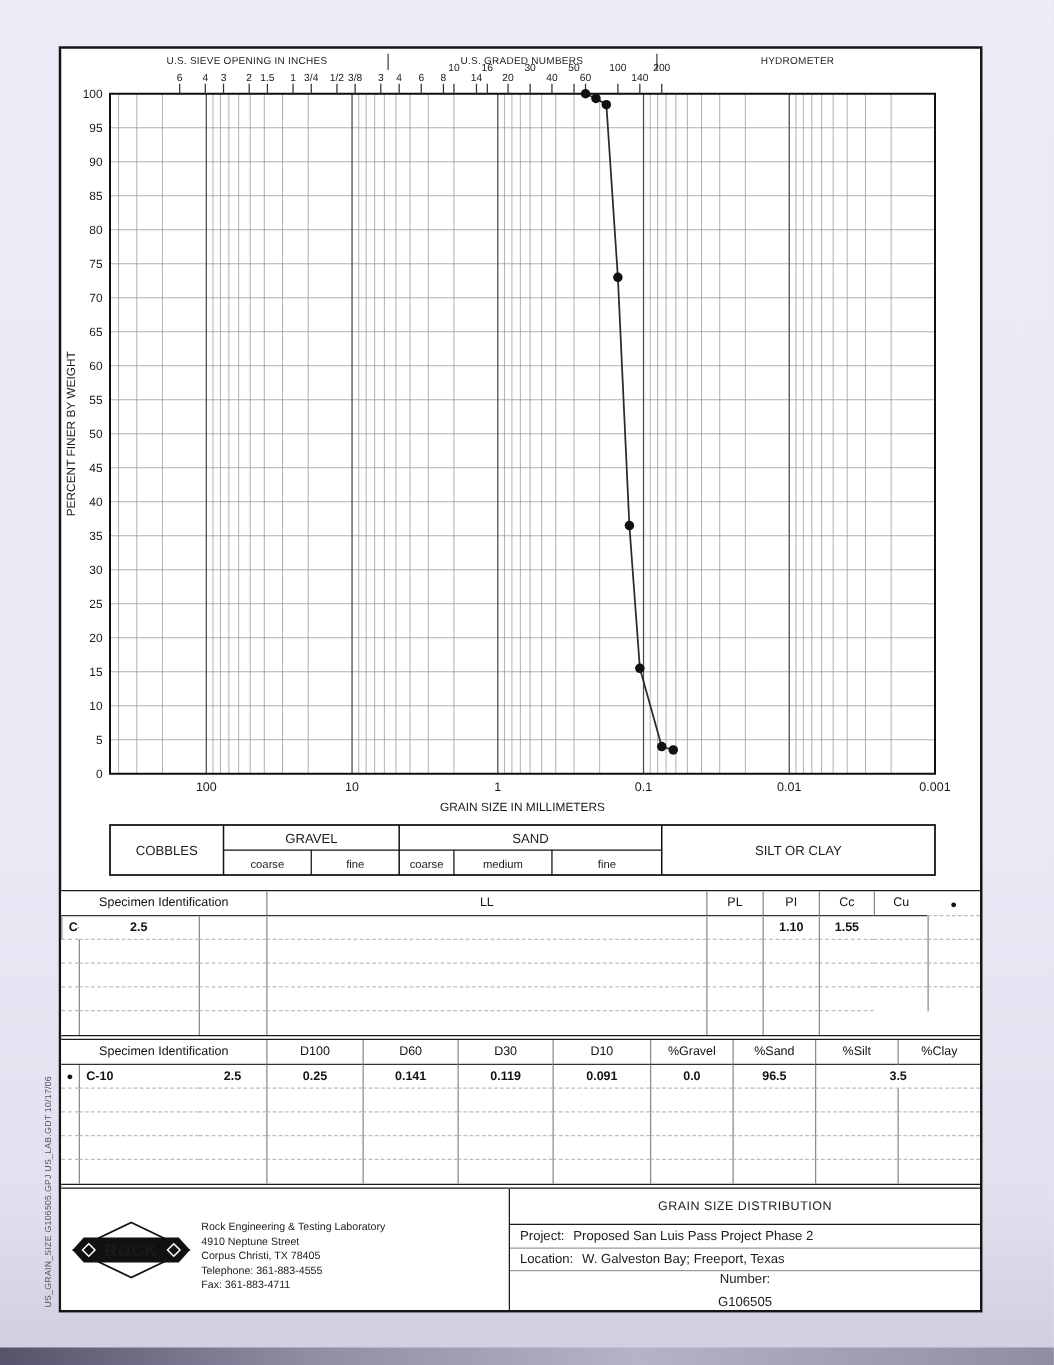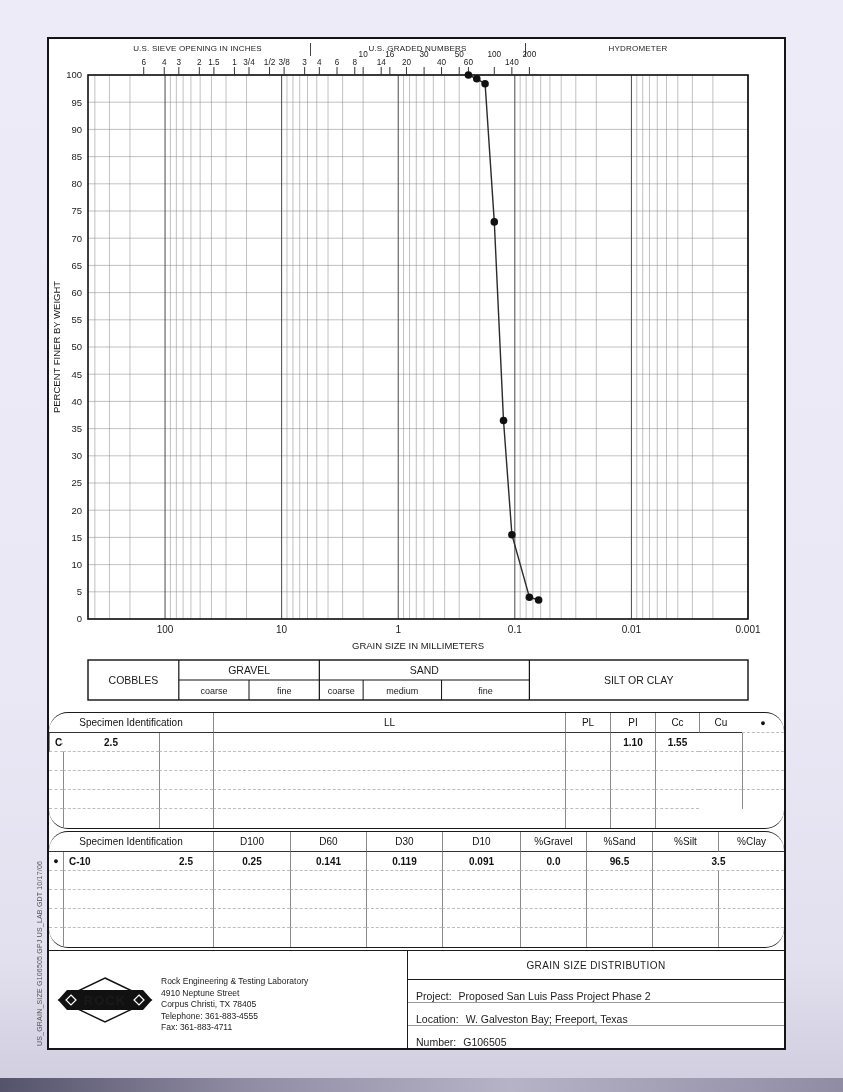--- a/index.html
+++ b/index.html
@@ -10,41 +10,41 @@
          border:2px solid #151515;box-sizing:border-box;}
   .band-label{position:absolute;top:5px;font-size:8px;letter-spacing:.2px;text-align:center;color:#222;}
   .band-left{left:39px;width:219px;}
   .band-mid{left:264px;width:209px;}
   .band-right{left:479px;width:220px;}
   .divider{position:absolute;top:4px;height:13px;border-left:1px solid #444;width:0;}
   .div1{left:261px;} .div2{left:476px;}
   svg.chart{position:absolute;left:0;top:0;}
   svg text{font-family:"Liberation Sans",sans-serif;fill:#1a1a1a;}
   .tbl{position:absolute;display:grid;border-top:1.5px solid #1b1b1b;border-bottom:1.5px solid #1b1b1b;
-       box-sizing:border-box;background:#fff;border-radius:19px;}
+       box-sizing:border-box;background:#fff;}
   #t1{left:0;top:673px;width:735px;grid-template-columns:14px 96px 54px 352px 45px 45px 44px 43px 42px;
       grid-template-rows:20px repeat(5,19px);}
   #t2{left:0;top:792px;width:735px;grid-template-columns:14px 96px 54px 77px 76px 76px 78px 66px 66px 66px 66px;
       grid-template-rows:20px repeat(5,19px);}
   .c{display:flex;align-items:center;justify-content:center;font-size:10px;border-left:1px solid #8a8a8a;
      border-bottom:1px dashed #bdbdbd;overflow:hidden;white-space:nowrap;box-sizing:border-box;color:#111;}
   .c.first,.c.nl{border-left:none;}
   .c.hd{border-bottom:1px solid #333;}
   .c.b{font-weight:bold;}
   .c.left{justify-content:flex-start;padding-left:5px;}
   .c.mk{font-size:9px;color:#111;}
   .c.lastrow{border-bottom:none;}
   .footer{position:absolute;left:0;top:911px;width:735px;height:98px;border-top:1.5px solid #1b1b1b;
           display:flex;box-sizing:border-box;background:#fff;}
   .f-left{width:358px;position:relative;}
   .f-right{flex:1;border-left:1.5px solid #1b1b1b;display:flex;flex-direction:column;}
   .f-title{height:28px;border-bottom:1.5px solid #1b1b1b;display:flex;align-items:center;justify-content:center;
            font-weight:normal;font-size:10px;letter-spacing:.4px;}
-  .f-row{flex:1;display:flex;align-items:flex-end;padding:0 8px;font-size:10.5px;gap:7px;border-bottom:1px solid #9a9a9a;}
-  .f-row:last-child{border-bottom:none;}
+  .f-row{flex:1;display:flex;align-items:center;padding:0 8px;font-size:10.5px;gap:7px;border-bottom:1px solid #9a9a9a;}
+  .f-row:last-child{border-bottom:none;flex-direction:column;}
   .company{position:absolute;left:112px;top:25px;font-size:8.5px;line-height:11.6px;color:#222;}
   .logo{position:absolute;left:8px;top:25px;}
   .side-text{position:absolute;left:36px;top:1046px;transform:rotate(-90deg);transform-origin:0 0;
              font-size:7px;color:#555;white-space:nowrap;letter-spacing:.2px;}
   .scan-bottom{position:absolute;left:0;bottom:0;width:100%;height:14px;
                background:linear-gradient(90deg,#55526b,#8f8ca4 28%,#b6b3c7 58%,#9a97ae 85%,#8a879f);}
 </style>
 </head>
 <body>
 

